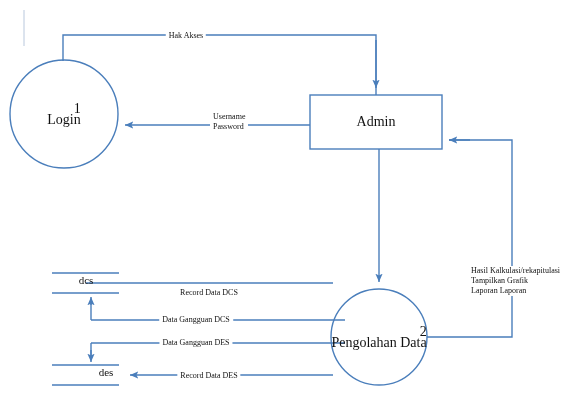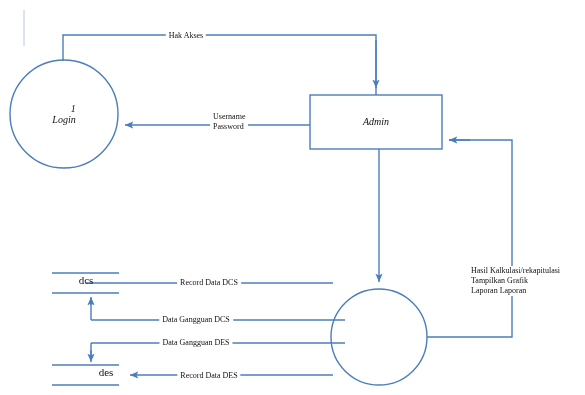--- a/index.html
+++ b/index.html
@@ -39,24 +39,23 @@
   }
   .lbl.bg {
     background: #ffffff;
     padding: 0 3px;
   }
   .node-label {
     position: absolute;
     text-align: right;
     transform: translate(-50%, -50%);
     color: #111111;
-    font-size: 10px;
+    font-size: 14px;
     line-height: 10.5px;
     white-space: pre;
-    font-style: italic;
   }
   .store-label {
     position: absolute;
     text-align: center;
     transform: translateX(-50%);
     color: #111111;
     font-size: 11px;
     line-height: 9px;
     white-space: pre;
   }
@@ -110,34 +109,36 @@
       <line x1="91" y1="343" x2="345" y2="343"></line>
 
       <line x1="333" y1="375" x2="130" y2="375" marker-end="url(#arrow)"></line>
 
     </g>
   </svg>
 
   <div class="node-label" style="left:64px; top:114px;"><span>1</span>
 <span>Login</span></div>
 
+  <div class="node-label" style="left:379px; top:337px;"><span>2</span>
+<span>Pengolahan Data</span></div>
 
   <div class="node-label" style="left:376px; top:122px;">Admin</div>
 
   <div class="store-label" style="left:86px; top:276px;">dcs</div>
   <div class="store-label" style="left:86px; top:368px;margin-left:20px;">des</div>
 
   <div class="lbl center bg" style="left:186px; top:31px;text-align:right;">Hak Akses</div>
 
   <div class="lbl left bg" style="left:210px; top:112px;"><span>Username</span>
 <span>Password</span></div>
 
 
   <div class="lbl left bg" style="left:468px; top:266px;"><span>Hasil Kalkulasi/rekapitulasi</span>
 <span>Tampilkan Grafik</span>
 <span>Laporan Laporan</span></div>
 
-  <div class="lbl center bg" style="left:209px; top:278px;">Record Data DCS</div>
+  <div class="lbl center bg" style="left:209px; top:288px;">Record Data DCS</div>
   <div class="lbl center bg" style="left:196px; top:315px;text-align:right;">Data Gangguan DCS</div>
   <div class="lbl center bg" style="left:196px; top:338px;">Data Gangguan DES</div>
   <div class="lbl center bg" style="left:209px; top:371px;">Record Data DES</div>
 
 </div>
 
 </body></html>

